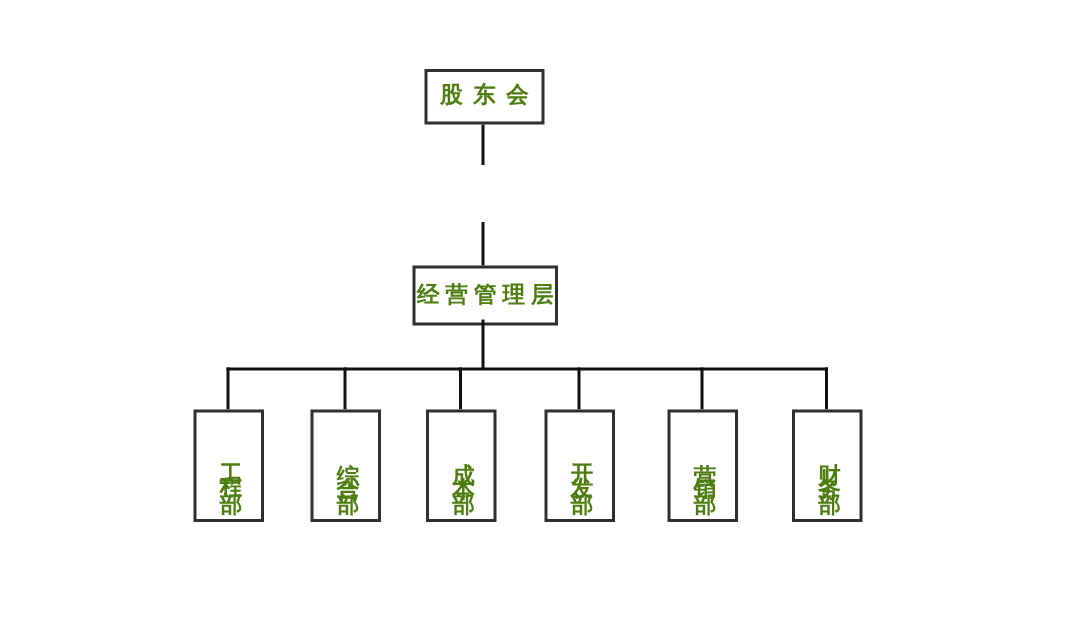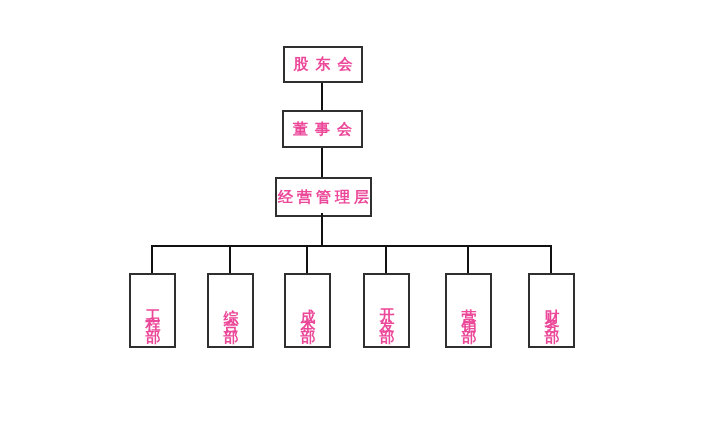--- a/index.html
+++ b/index.html
@@ -7,21 +7,21 @@
     padding: 0;
     background: #ffffff;
   }
   .canvas {
     position: relative;
     width: 717px;
     height: 424px;
     background: #ffffff;
     overflow: hidden;
     font-family: "Liberation Serif", "DejaVu Serif", serif;
-    color: #ec4899;
+    color: #4d7c0f;
   }
   .org-box {
     position: absolute;
     box-sizing: border-box;
     border: 2px solid #2f2f2f;
     background: #ffffff;
     display: flex;
     align-items: center;
     justify-content: center;
     font-weight: bold;
@@ -76,23 +76,20 @@
 </style>
 </head>
 <body>
 
 <div class="canvas">
 
   <div class="org-box lvl-box" id="box-shareholders">
     <span>股东会</span>
   </div>
 
-  <div class="org-box lvl-box" id="box-board">
-    <span>董事会</span>
-  </div>
 
   <div class="org-box lvl-box lvl-c" id="box-management">
     <span>经营管理层</span>
   </div>
 
   <div class="line" id="vline-1"></div>
   <div class="line" id="vline-2"></div>
   <div class="line" id="vline-3"></div>
   <div class="line" id="hline"></div>
   <div class="line stub" id="stub-0"></div>

